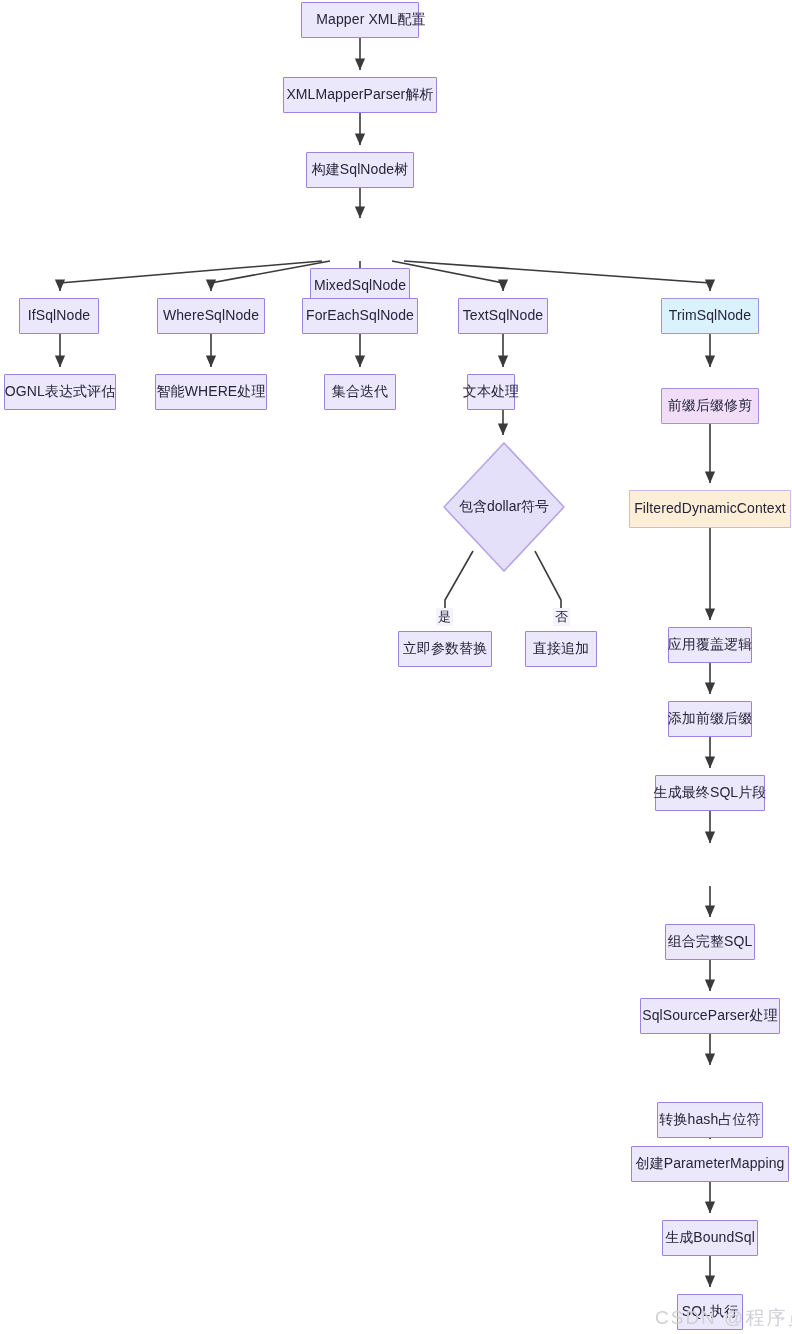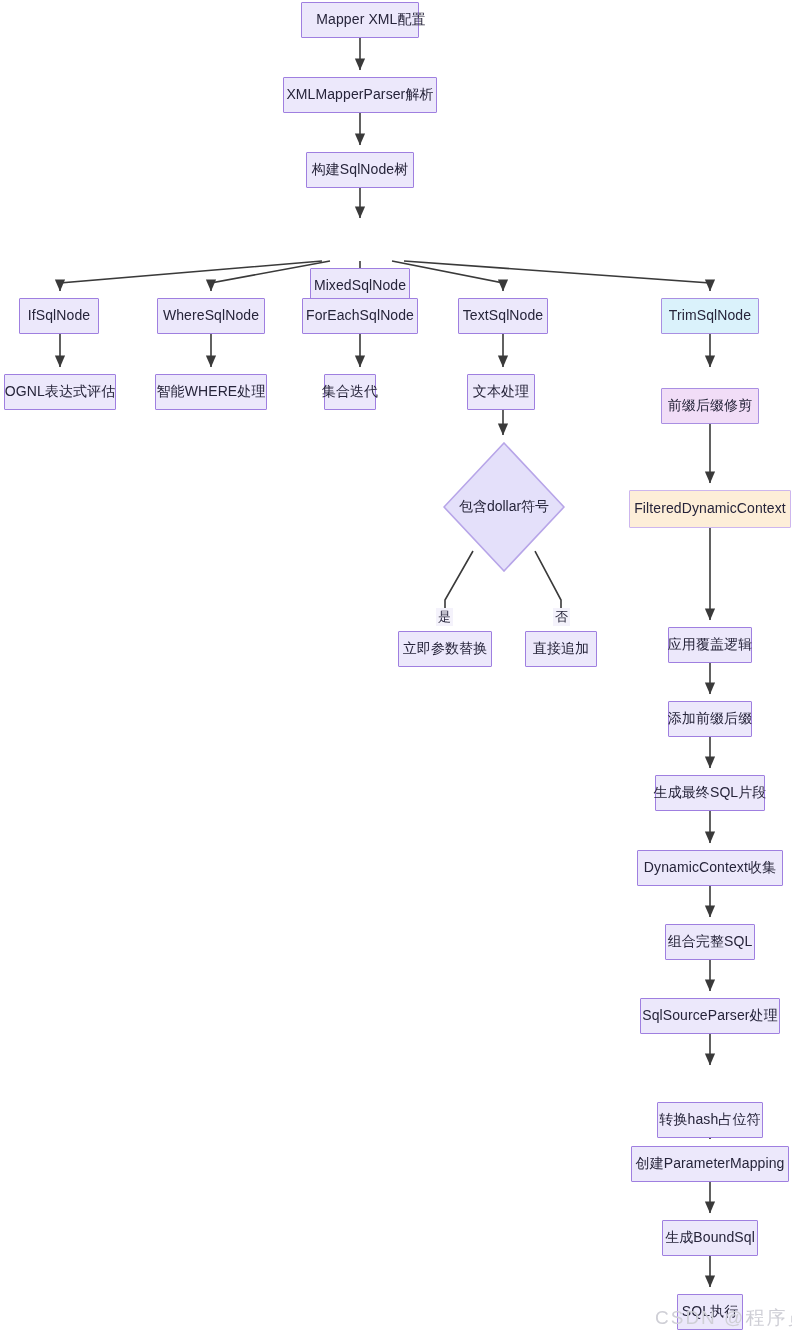--- a/index.html
+++ b/index.html
@@ -150,40 +150,39 @@
   <div class="node" style="left:310px;top:225px;width:100px;height:36px;margin-top:43px;">MixedSqlNode</div>
 
   <div class="node" style="left:19px;top:298px;width:80px;height:36px;">IfSqlNode</div>
   <div class="node" style="left:157px;top:298px;width:108px;height:36px;">WhereSqlNode</div>
   <div class="node" style="left:302px;top:298px;width:116px;height:36px;">ForEachSqlNode</div>
   <div class="node" style="left:458px;top:298px;width:90px;height:36px;">TextSqlNode</div>
   <div class="node cyan" style="left:661px;top:298px;width:98px;height:36px;">TrimSqlNode</div>
 
   <div class="node" style="left:4px;top:374px;width:112px;height:36px;">OGNL表达式评估</div>
   <div class="node" style="left:155px;top:374px;width:112px;height:36px;">智能WHERE处理</div>
-  <div class="node" style="left:324px;top:374px;width:52px;height:36px;">集合迭代</div>
-  <div class="node" style="left:467px;top:374px;width:68px;height:36px;">文本处理</div>
+  <div class="node" style="left:324px;top:374px;width:72px;height:36px;">集合迭代</div>
+  <div class="node" style="left:467px;top:374px;width:48px;height:36px;">文本处理</div>
   <div class="node pink" style="left:661px;top:374px;width:98px;height:36px;">前缀后缀修剪</div>
 
   <div class="diamond" style="left:443px;top:442px;width:122px;height:130px;">
     <svg class="dshape" viewBox="0 0 122 130" xmlns="http://www.w3.org/2000/svg" preserveAspectRatio="none">
       <polygon points="61,1 121,65 61,129 1,65" fill="#e4e0fa" stroke="#b7a5e8" stroke-width="1.6"></polygon>
     </svg>
     <div class="dlabel">包含dollar符号</div>
   </div>
 
   <div class="node cream" style="left:629px;top:490px;width:162px;height:38px;">FilteredDynamicContext</div>
 
   <div class="node" style="left:398px;top:631px;width:94px;height:36px;">立即参数替换</div>
   <div class="node" style="left:525px;top:631px;width:72px;height:36px;">直接追加</div>
 
   <div class="node" style="left:668px;top:627px;width:84px;height:36px;">应用覆盖逻辑</div>
   <div class="node" style="left:668px;top:701px;width:84px;height:36px;">添加前缀后缀</div>
   <div class="node" style="left:655px;top:775px;width:110px;height:36px;">生成最终SQL片段</div>
-  <div class="node" style="left:637px;top:850px;width:146px;height:36px;">DynamicContext收集</div>
   <div class="node" style="left:665px;top:924px;width:90px;height:36px;">组合完整SQL</div>
   <div class="node" style="left:640px;top:998px;width:140px;height:36px;">SqlSourceParser处理</div>
   <div class="node" style="left:657px;top:1072px;width:106px;height:36px;margin-top:30px;">转换hash占位符</div>
   <div class="node" style="left:631px;top:1146px;width:158px;height:36px;">创建ParameterMapping</div>
   <div class="node" style="left:662px;top:1220px;width:96px;height:36px;">生成BoundSql</div>
   <div class="node" style="left:677px;top:1294px;width:66px;height:36px;">SQL执行</div>
 
   <div class="edge-label" style="left:436px;top:608px;">是</div>
   <div class="edge-label" style="left:553px;top:608px;">否</div>
 

